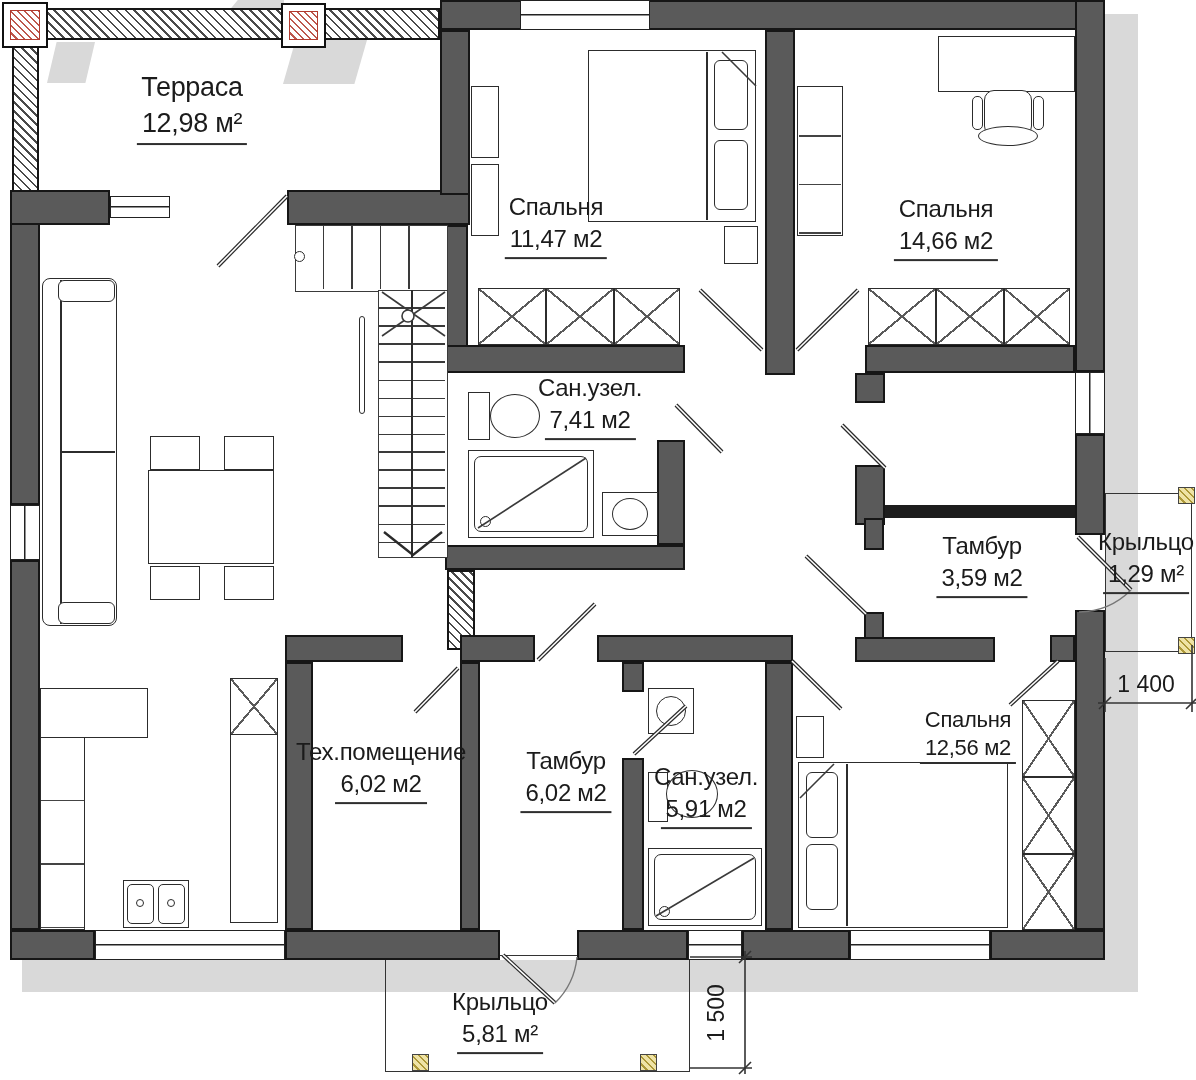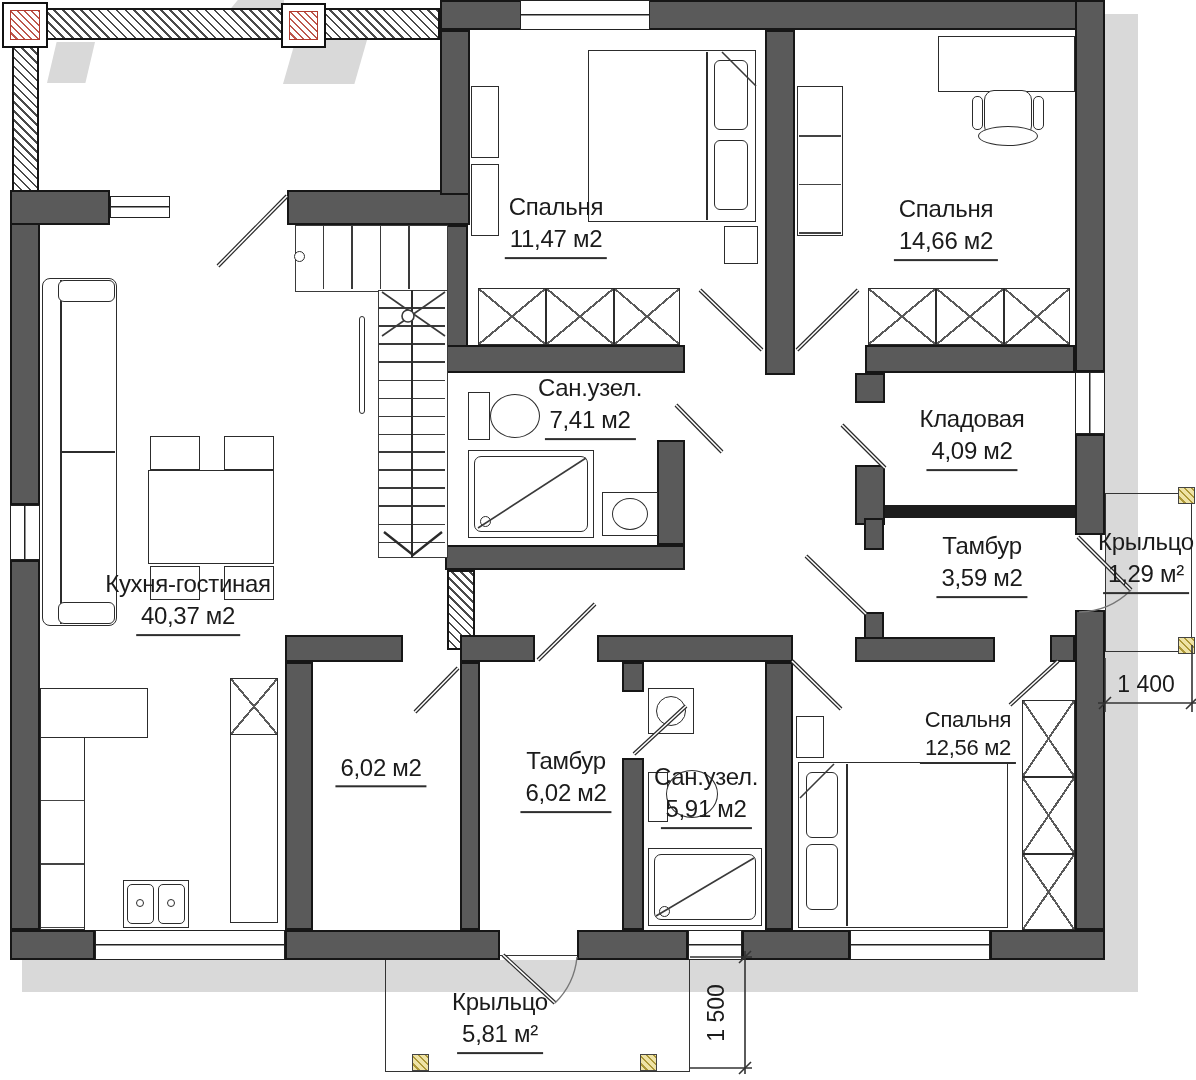--- a/index.html
+++ b/index.html
@@ -241,49 +241,46 @@
       <path d="M1099,709 L1111,697"></path>
         <path d="M1186,709 L1196,699"></path>
       <path d="M690,957 L752,957"></path>
         <path d="M690,1068 L752,1068"></path>
       <path d="M745,951 L745,1074"></path>
       <path d="M739,963 L751,951"></path>
         <path d="M739,1074 L751,1062"></path>
     </g>
   </svg>
 
+  <div class="lbl lbl-big" style="left:192px;top:107px">
+    <span class="nm">Терраса</span>
+    <span class="area">12,98 м²</span>
+  </div>
   <div class="lbl" style="left:556px;top:225px">
     <span class="nm">Спальня</span>
     <span class="area">11,47 м2</span>
   </div>
   <div class="lbl" style="left:946px;top:227px">
     <span class="nm">Спальня</span>
     <span class="area">14,66 м2</span>
   </div>
   <div class="lbl" style="left:590px;top:406px">
     <span class="nm">Сан.узел.</span>
     <span class="area">7,41 м2</span>
   </div>
-  <div class="lbl" style="left:972px;top:437px">
-    <span class="nm">Кладовая</span>
-    <span class="area">4,09 м2</span>
-  </div>
   <div class="lbl" style="left:982px;top:564px">
     <span class="nm">Тамбур</span>
     <span class="area">3,59 м2</span>
   </div>
   <div class="lbl" style="left:1146px;top:560px">
     <span class="nm">Крыльцо</span>
     <span class="area">1,29 м²</span>
   </div>
-  <div class="lbl" style="left:188px;top:602px">
-    <span class="nm">Кухня-гостиная</span>
-    <span class="area">40,37 м2</span>
-  </div>
   <div class="lbl" style="left:381px;top:770px">
+    <span class="nm">Тех.помещение</span>
     <span class="area">6,02 м2</span>
   </div>
   <div class="lbl" style="left:566px;top:779px">
     <span class="nm">Тамбур</span>
     <span class="area">6,02 м2</span>
   </div>
   <div class="lbl" style="left:706px;top:795px">
     <span class="nm">Сан.узел.</span>
     <span class="area">5,91 м2</span>
   </div>

